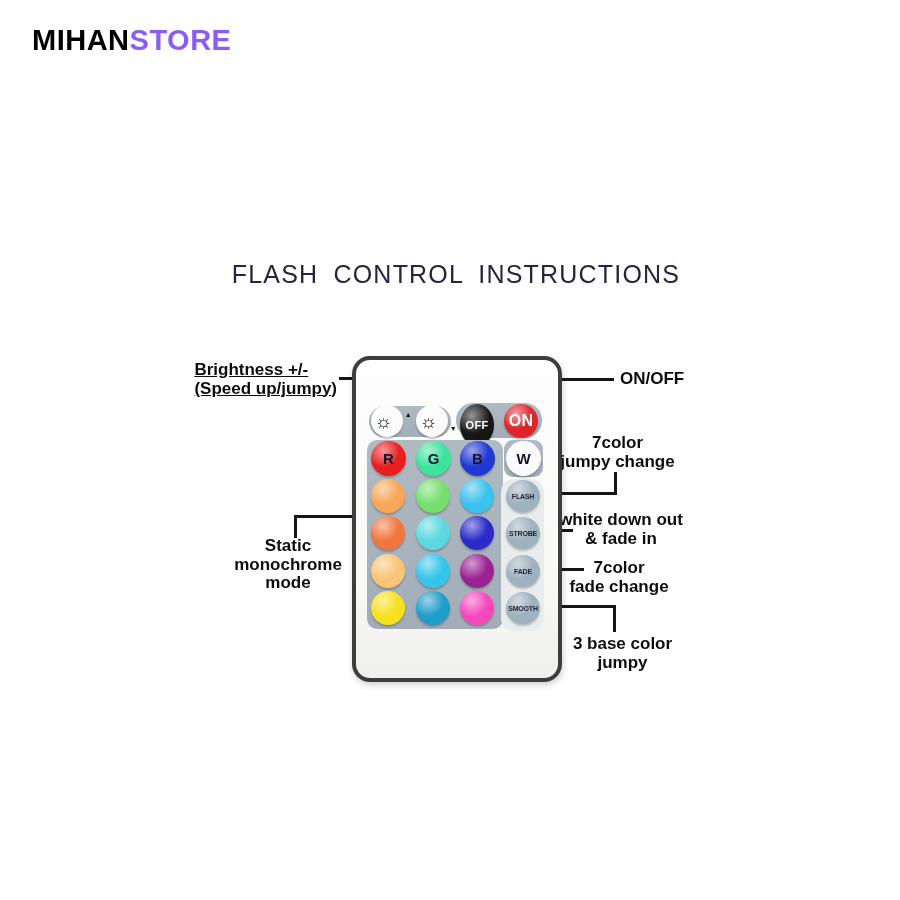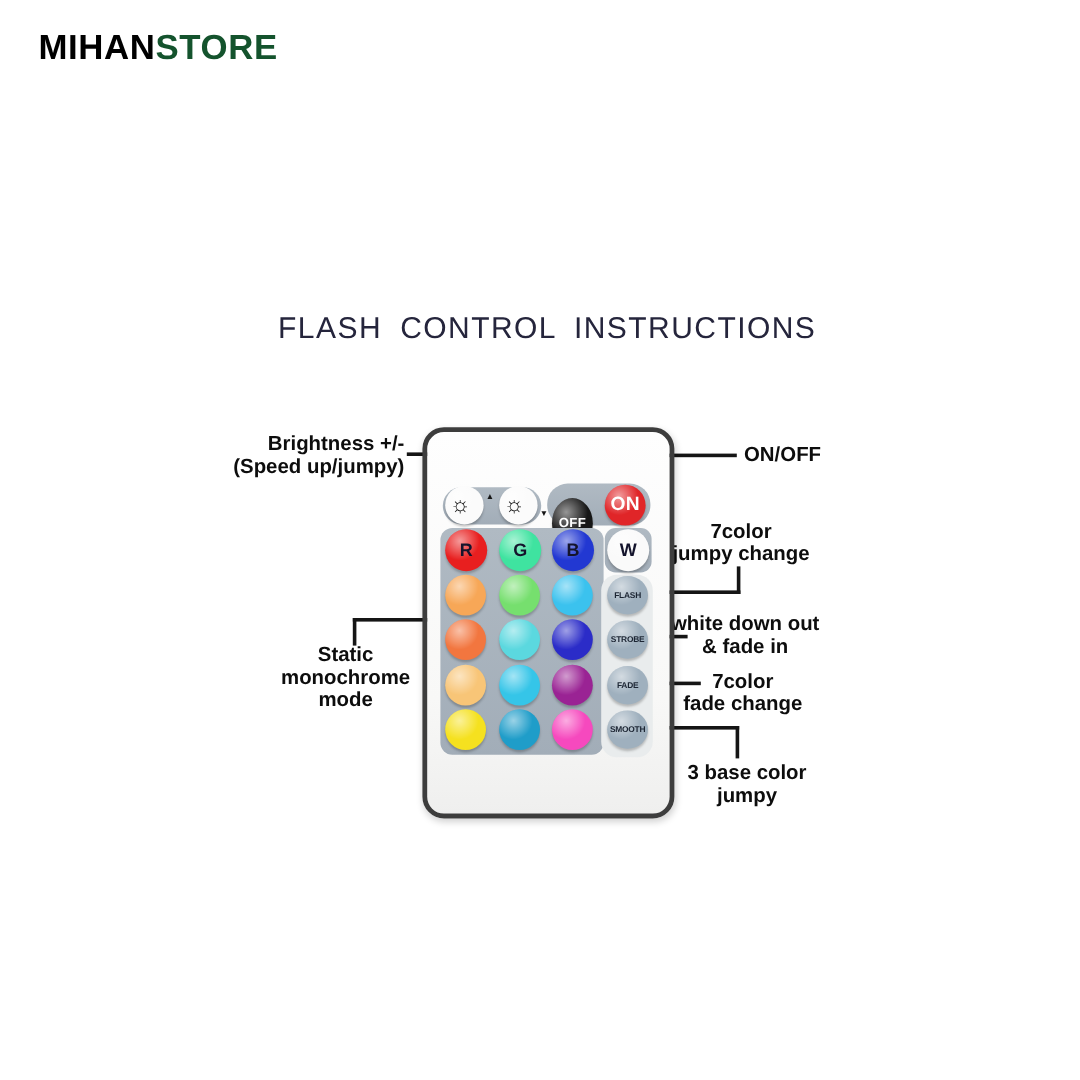--- a/index.html
+++ b/index.html
@@ -12,21 +12,21 @@
   
   .title{
     position:absolute;left:106px;top:260px;width:700px;text-align:center;
     font-size:25px;letter-spacing:1.2px;word-spacing:7px;color:#25253c;
   }
   
   .ann{
     position:absolute;font-weight:bold;color:#0d0d0d;font-size:17px;line-height:18.5px;
   }
   .ann div{white-space:nowrap;}
-  .t-right{text-align:right;}
+  .t-right{text-align:left;text-decoration:underline;}
   .t-center{text-align:center;}
   
   .hline,.vline{position:absolute;background:#151515;}
   .hline{height:3px;}
   .vline{width:3px;}
   
   .remote{
     position:absolute;left:352px;top:356px;width:210px;height:326px;box-sizing:border-box;
     border:4px solid #3d3d3d;border-radius:18px;
     background:linear-gradient(180deg,#fefefe 0%,#f8f8f7 70%,#efefee 100%);
@@ -50,21 +50,21 @@
   .mode-label{font-weight:bold;color:#1c2533;font-size:7px;letter-spacing:-.2px;}
   .bright-icon{position:relative;color:#141414;font-size:19px;line-height:19px;}
   .bright-arrow{position:absolute;font-size:7px;left:50%;transform:translateX(-50%);color:#141414;}
   .arrow-up{top:-7px;}
   .arrow-down{bottom:-7px;}
 </style>
 </head>
 <body>
 
 <div class="logo">
-  <span style="color: #000000;">MIHAN</span><span style="color: #14532d;">STORE</span>
+  <span style="color: #000000;">MIHAN</span><span style="color: #8b5cf6;">STORE</span>
 </div>
 
 <div class="title">FLASH CONTROL INSTRUCTIONS</div>
 
 <div class="ann t-right" style="right:563px;top:361px;">
   <div>Brightness +/-</div>
   <div>(Speed up/jumpy)</div>
 </div>
 <div class="hline" style="left:339px;top:377px;width:71px;"></div>
 <div class="vline" style="left:407px;top:377px;height:26px;"></div>
@@ -116,21 +116,21 @@
   <div class="btn" style="left:15px;top:45px;width:32px;height:32px;background:#fbfbfb;">
     <span class="bright-icon">☼</span>
     <span class="bright-arrow arrow-up">▲</span>
   </div>
   <div class="btn" style="left:60px;top:45px;width:32px;height:32px;background:#fbfbfb;">
     <span class="bright-icon">☼</span>
     <span class="bright-arrow arrow-down">▼</span>
   </div>
 
   <div class="pad" style="left:100px;top:43px;width:86px;height:35px;border-radius:17px;"></div>
-  <div class="btn" style="left: 104px; top: 55px; width: 34px; height: 42px; background: rgb(22, 22, 22);">
+  <div class="btn" style="left: 104px; top: 44px; width: 34px; height: 42px; background: rgb(22, 22, 22);">
     <span class="power-label">OFF</span>
   </div>
   <div class="btn" style="left: 148px; top: 44px; width: 34px; height: 34px; background: rgb(224, 37, 40);">
     <span class="power-label" style="font-size:16px;">ON</span>
   </div>
 
   <div class="pad" style="left:11px;top:80px;width:136px;height:189px;border-radius:10px;"></div>
 
   <div class="pad" style="left:148px;top:80px;width:39px;height:37px;border-radius:9px;"></div>
 

